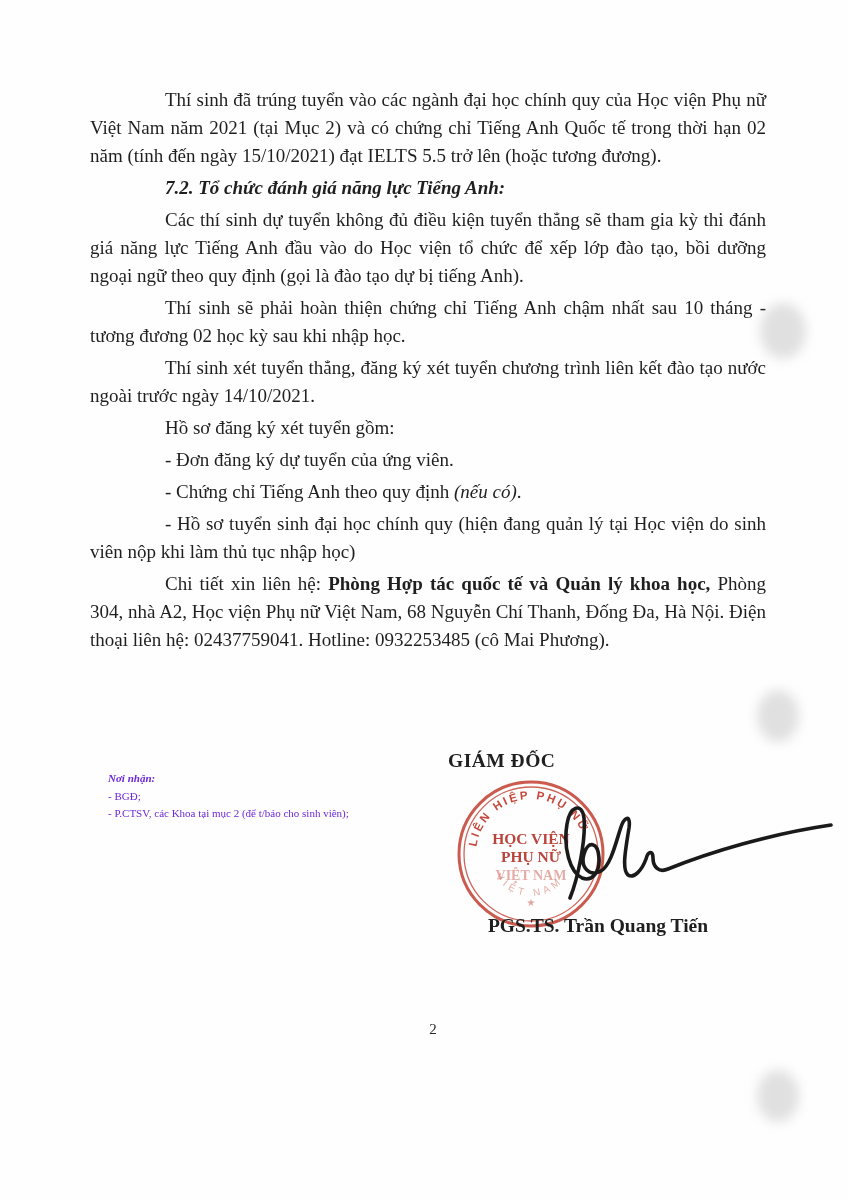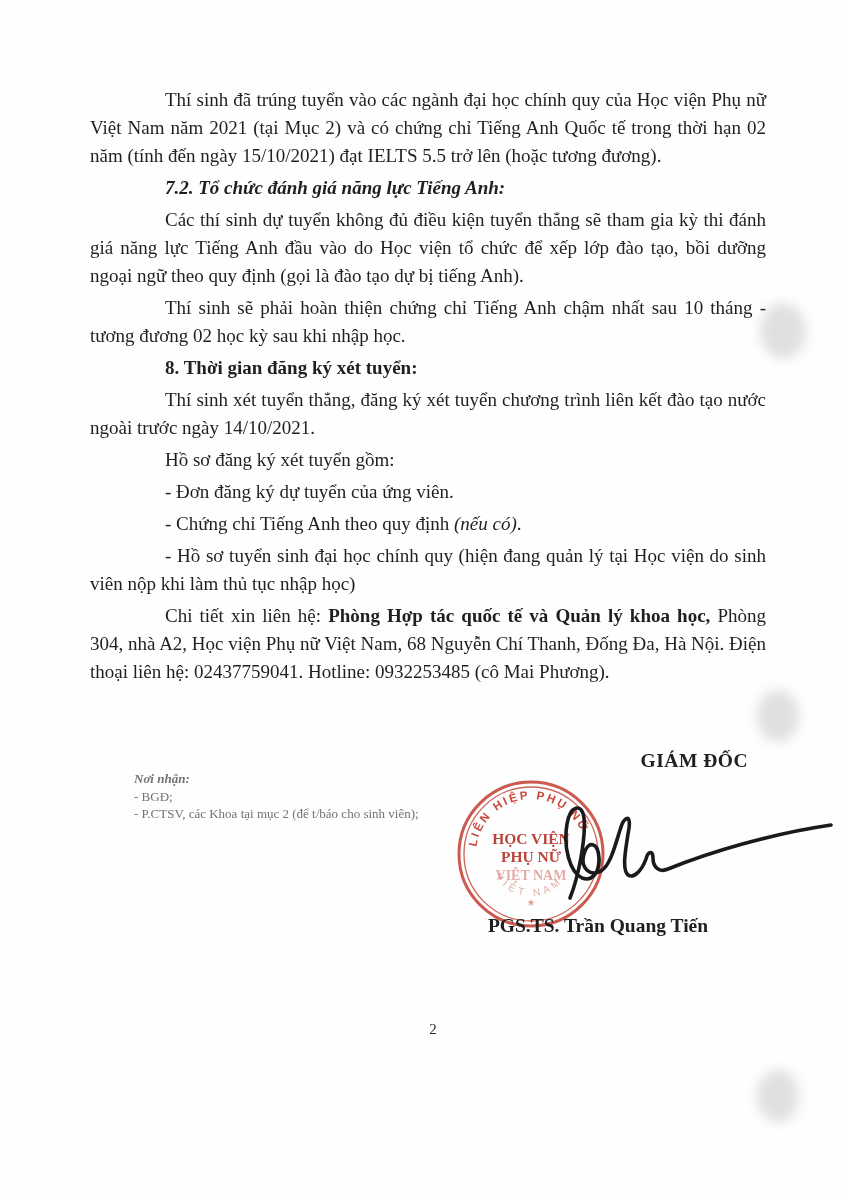--- a/index.html
+++ b/index.html
@@ -31,34 +31,34 @@
   .heading-bold {
     font-weight: bold;
     margin: 13px 0 5px 0;
     text-indent: 75px;
   }
   .list-item { margin: 3px 0 3px 0; text-indent: 75px; }
   .seg-bold { font-weight: bold; }
   .seg-italic { font-style: italic; }
   .recipients {
     position: absolute;
-    left: 134px;
+    left: 108px;
     top: 770px;
     width: 340px;
-    font-size: 13px;
+    font-size: 11px;
     line-height: 17.5px;
-    color: #737373;
+    color: #6d28d9;
   }
   .recipients-label { font-weight: bold; font-style: italic; }
   .sig-title {
     position: absolute;
     left: 448px;
     top: 750px;
     width: 300px;
-    text-align: right;
+    text-align: left;
     font-weight: bold;
     font-size: 19.5px;
     letter-spacing: 0.5px;
   }
   .stamp-svg {
     position: absolute;
     left: 455px;
     top: 778px;
     width: 152px;
     height: 152px;
@@ -102,21 +102,20 @@
 </head>
 <body>
 
 <div class="sheet">
 
   <div class="main-text">
     <p>Thí sinh đã trúng tuyển vào các ngành đại học chính quy của Học viện Phụ nữ Việt Nam năm 2021 (tại Mục 2) và có chứng chỉ Tiếng Anh Quốc tế trong thời hạn 02 năm (tính đến ngày 15/10/2021) đạt IELTS 5.5 trở lên (hoặc tương đương).</p>
     <p class="heading-bold-italic">7.2. Tổ chức đánh giá năng lực Tiếng Anh:</p>
     <p>Các thí sinh dự tuyển không đủ điều kiện tuyển thẳng sẽ tham gia kỳ thi đánh giá năng lực Tiếng Anh đầu vào do Học viện tổ chức để xếp lớp đào tạo, bồi dưỡng ngoại ngữ theo quy định (gọi là đào tạo dự bị tiếng Anh).</p>
     <p>Thí sinh sẽ phải hoàn thiện chứng chỉ Tiếng Anh chậm nhất sau 10 tháng - tương đương 02 học kỳ sau khi nhập học.</p>
-    <p class="heading-bold">8. Thời gian đăng ký xét tuyển:</p>
     <p>Thí sinh xét tuyển thẳng, đăng ký xét tuyển chương trình liên kết đào tạo nước ngoài trước ngày 14/10/2021.</p>
     <p>Hồ sơ đăng ký xét tuyển gồm:</p>
     <p class="list-item">- Đơn đăng ký dự tuyển của ứng viên.</p>
     <p class="list-item"><span>- Chứng chỉ Tiếng Anh theo quy định </span><span class="seg-italic">(nếu có)</span><span>.</span></p>
     <p class="list-item">- Hồ sơ tuyển sinh đại học chính quy (hiện đang quản lý tại Học viện do sinh viên nộp khi làm thủ tục nhập học)</p>
     <p><span>Chi tiết xin liên hệ: </span><span class="seg-bold">Phòng Hợp tác quốc tế và Quản lý khoa học,</span><span> Phòng 304, nhà A2, Học viện Phụ nữ Việt Nam, 68 Nguyễn Chí Thanh, Đống Đa, Hà Nội. Điện thoại liên hệ: 02437759041. Hotline: 0932253485 (cô Mai Phương).</span></p>
   </div>
 
   <div class="recipients">
     <div class="recipients-label">Nơi nhận:</div>

